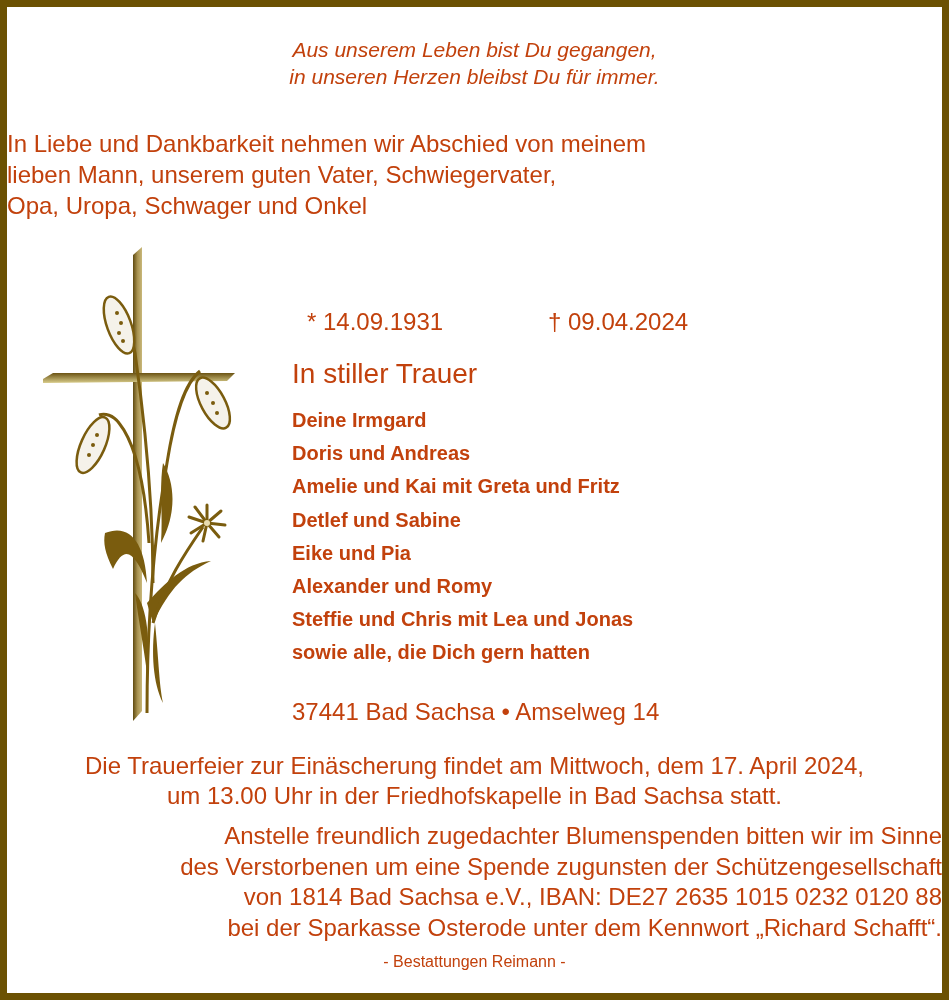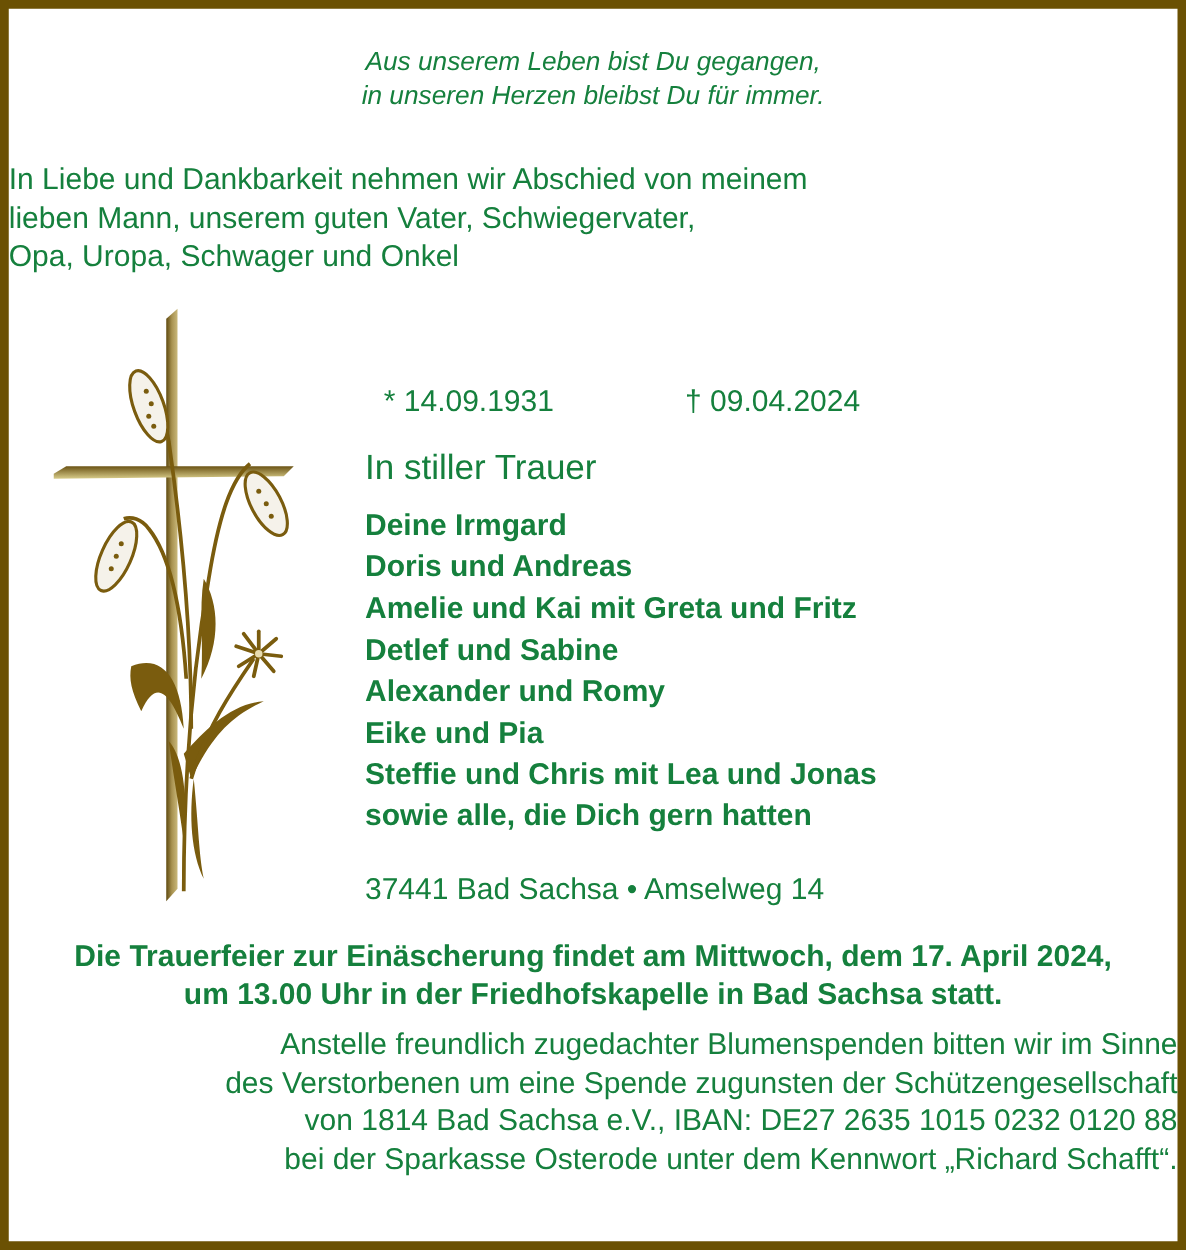--- a/index.html
+++ b/index.html
@@ -3,48 +3,48 @@
   <meta charset="utf-8">
   <style>
     html, body { margin: 0; padding: 0; background: #ffffff; }
     body { width: 949px; height: 1000px; overflow: hidden; }
     .frame {
       position: absolute; left: 0; top: 0;
       width: 949px; height: 1000px; box-sizing: border-box;
       border: 7px solid #6b5103;
       background: #ffffff;
       font-family: "Liberation Sans", sans-serif;
-      color: #15803d;
+      color: #c2410c;
     }
     .motto {
       position: absolute; left: 0; right: 0; top: 29px;
       text-align: center; font-style: italic; font-size: 21px; line-height: 27px;
     }
     .motto div { display: block; }
     .intro {
       position: absolute; left: 0; right: 0; top: 121px;
       text-align: left; font-size: 24px; line-height: 31px;
     }
     .name {
       position: absolute; left: 285px; top: 238px;
       font-size: 51px; font-weight: bold; line-height: 60px; letter-spacing: 0px;
     }
     .dates { position: absolute; top: 300px; left: 285px; font-size: 24px; line-height: 30px; width: 440px; height: 30px; }
     .birth { position: absolute; left: 0; top: 0; margin-left: 15px; }
     .death { position: absolute; left: 256px; top: 0; }
     .mourning { position: absolute; left: 285px; top: 352px; font-size: 28px; line-height: 30px; }
     .mourners {
       position: absolute; left: 285px; top: 397px;
-      font-size: 24px; font-weight: bold; line-height: 33.2px;
+      font-size: 20px; font-weight: bold; line-height: 33.2px;
     }
     .mourners div { white-space: nowrap; }
     .address { position: absolute; left: 285px; top: 690px; font-size: 24px; line-height: 30px; }
     .funeral {
       position: absolute; left: 0; right: 0; top: 744px;
-      text-align: center; font-size: 24px; line-height: 30px; font-weight: bold;
+      text-align: center; font-size: 24px; line-height: 30px;
     }
     .donation {
       position: absolute; left: 0; right: 0; top: 814px;
       text-align: right; font-size: 24px; line-height: 30.5px;
     }
     .undertaker {
       position: absolute; left: 0; right: 0; top: 945px;
       text-align: center; font-size: 16px; line-height: 20px;
     }
     .cross-art { position: absolute; left: 28px; top: 236px; width: 210px; height: 480px; }
@@ -131,33 +131,34 @@
     <span class="death">† 09.04.2024</span>
   </div>
 
   <div class="mourning">In stiller Trauer</div>
 
   <div class="mourners">
     <div>Deine Irmgard</div>
     <div>Doris und Andreas</div>
     <div>Amelie und Kai mit Greta und Fritz</div>
     <div>Detlef und Sabine</div>
+    <div>Eike und Pia</div>
     <div>Alexander und Romy</div>
-    <div>Eike und Pia</div>
     <div>Steffie und Chris mit Lea und Jonas</div>
     <div>sowie alle, die Dich gern hatten</div>
   </div>
 
   <div class="address">37441 Bad Sachsa • Amselweg 14</div>
 
   <div class="funeral">
     <div>Die Trauerfeier zur Einäscherung findet am Mittwoch, dem 17. April 2024,</div>
     <div>um 13.00 Uhr in der Friedhofskapelle in Bad Sachsa statt.</div>
   </div>
 
   <div class="donation">
     <div>Anstelle freundlich zugedachter Blumenspenden bitten wir im Sinne</div>
     <div>des Verstorbenen um eine Spende zugunsten der Schützengesellschaft</div>
     <div>von 1814 Bad Sachsa e.V., IBAN: DE27 2635 1015 0232 0120 88</div>
     <div>bei der Sparkasse Osterode unter dem Kennwort „Richard Schafft“.</div>
   </div>
 
+  <div class="undertaker">- Bestattungen Reimann -</div>
 </div>
 
 </body></html>

